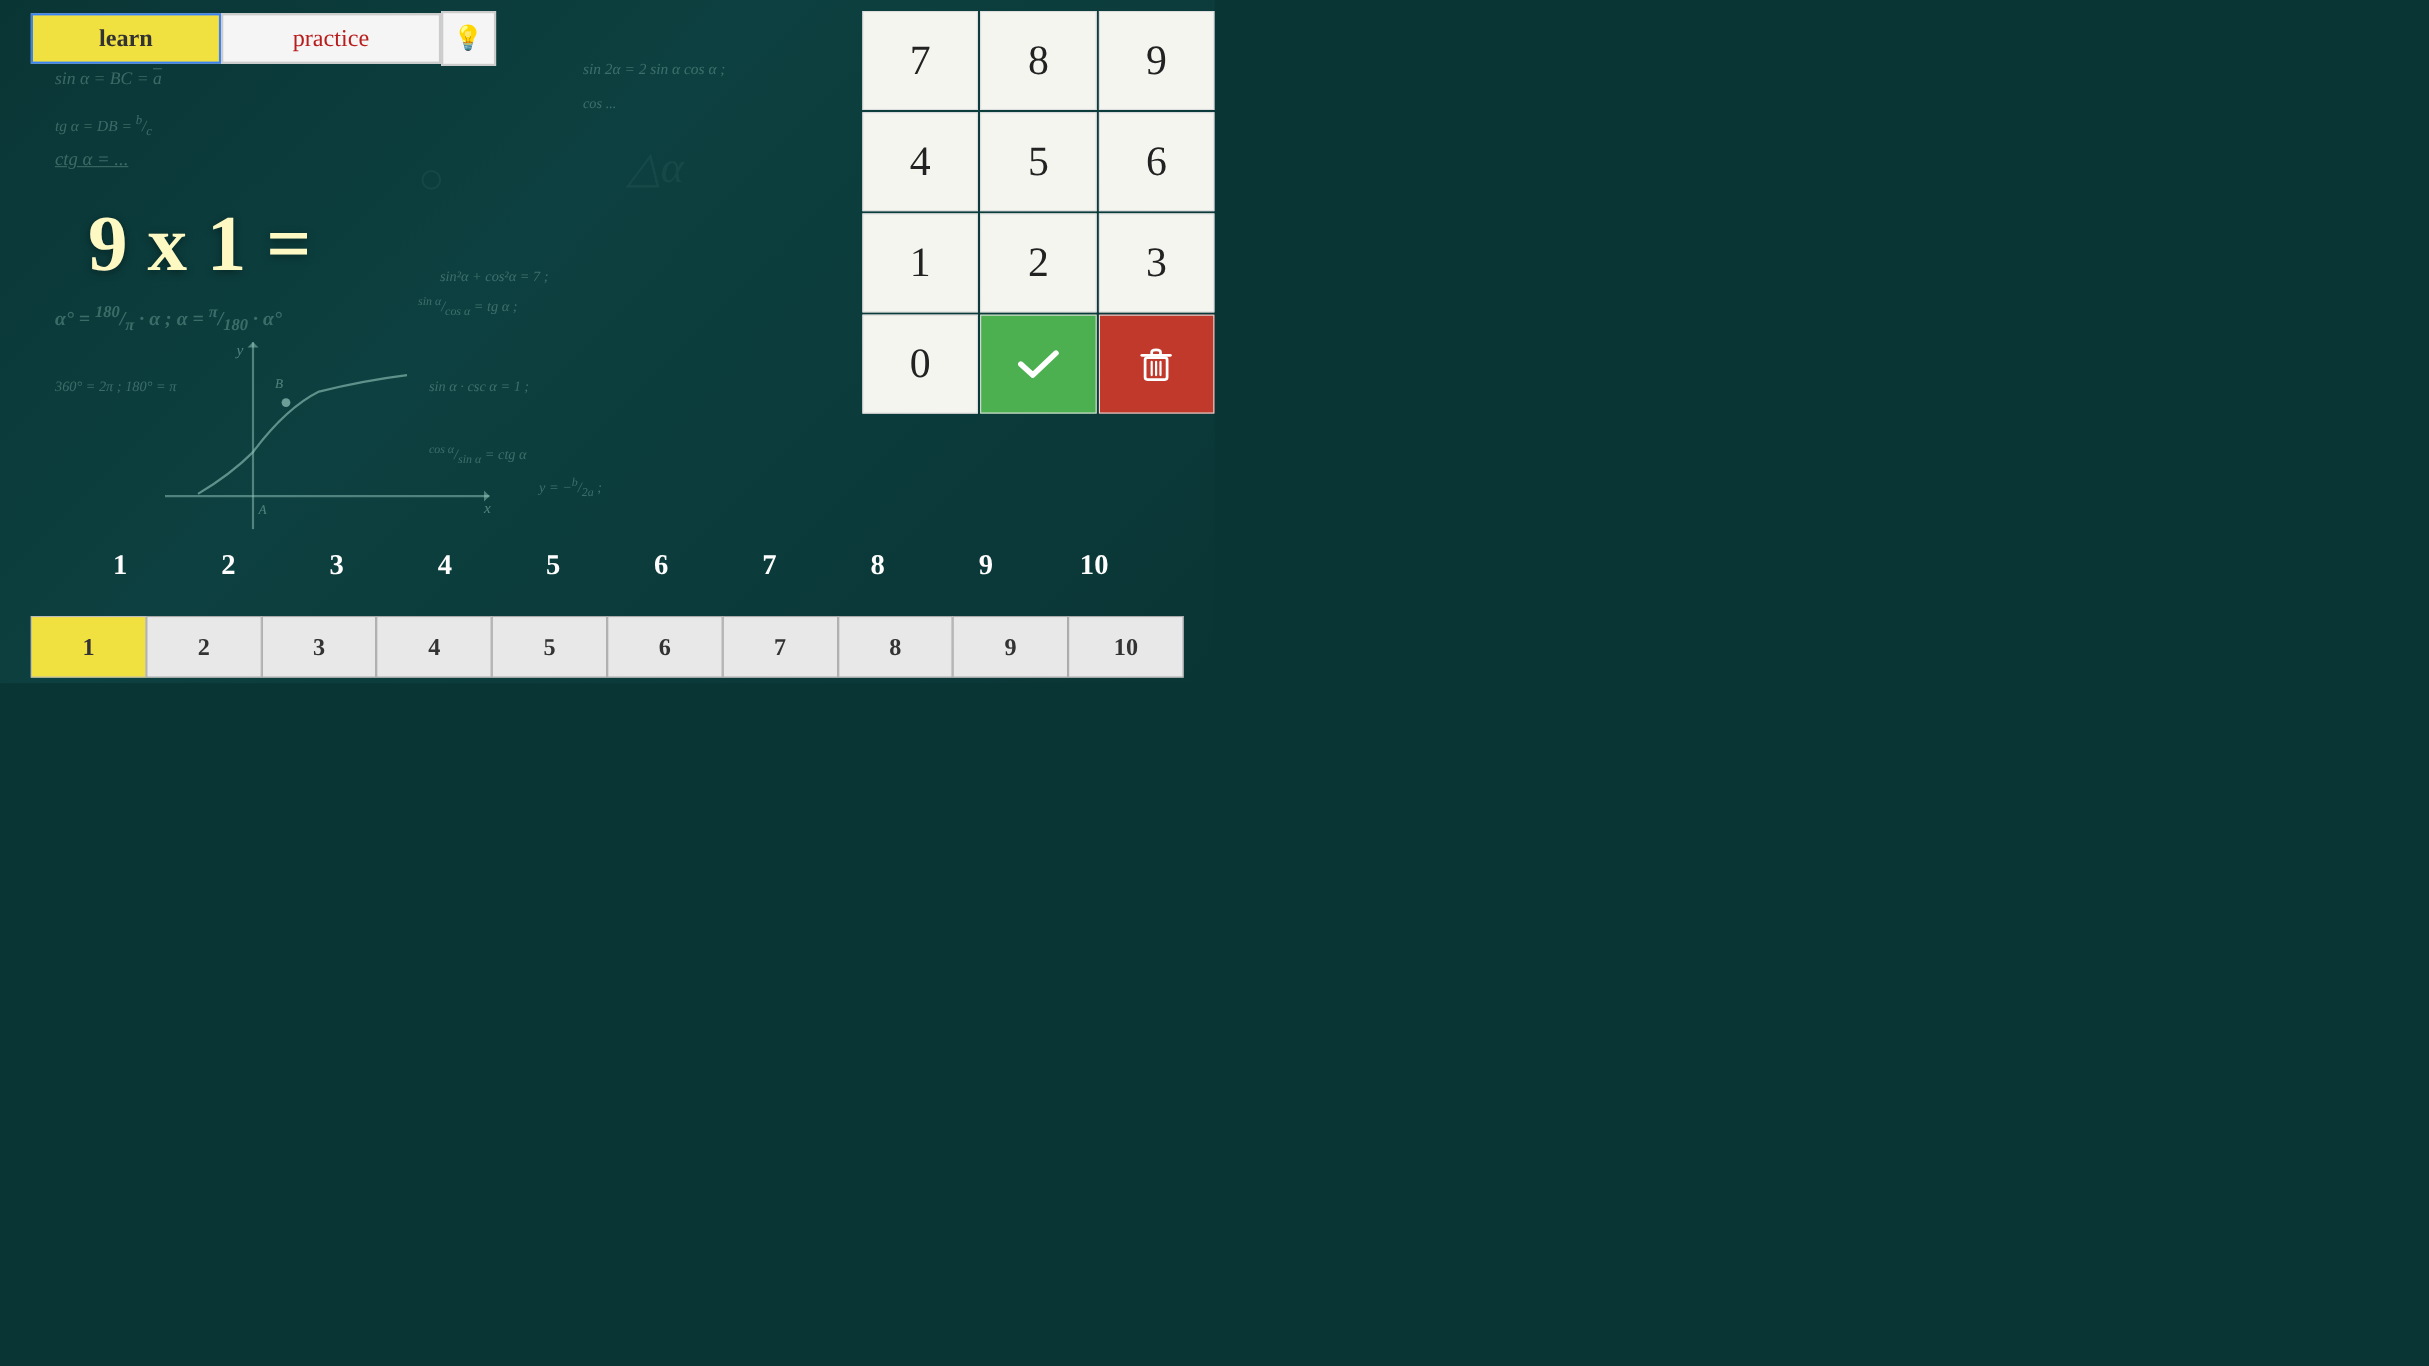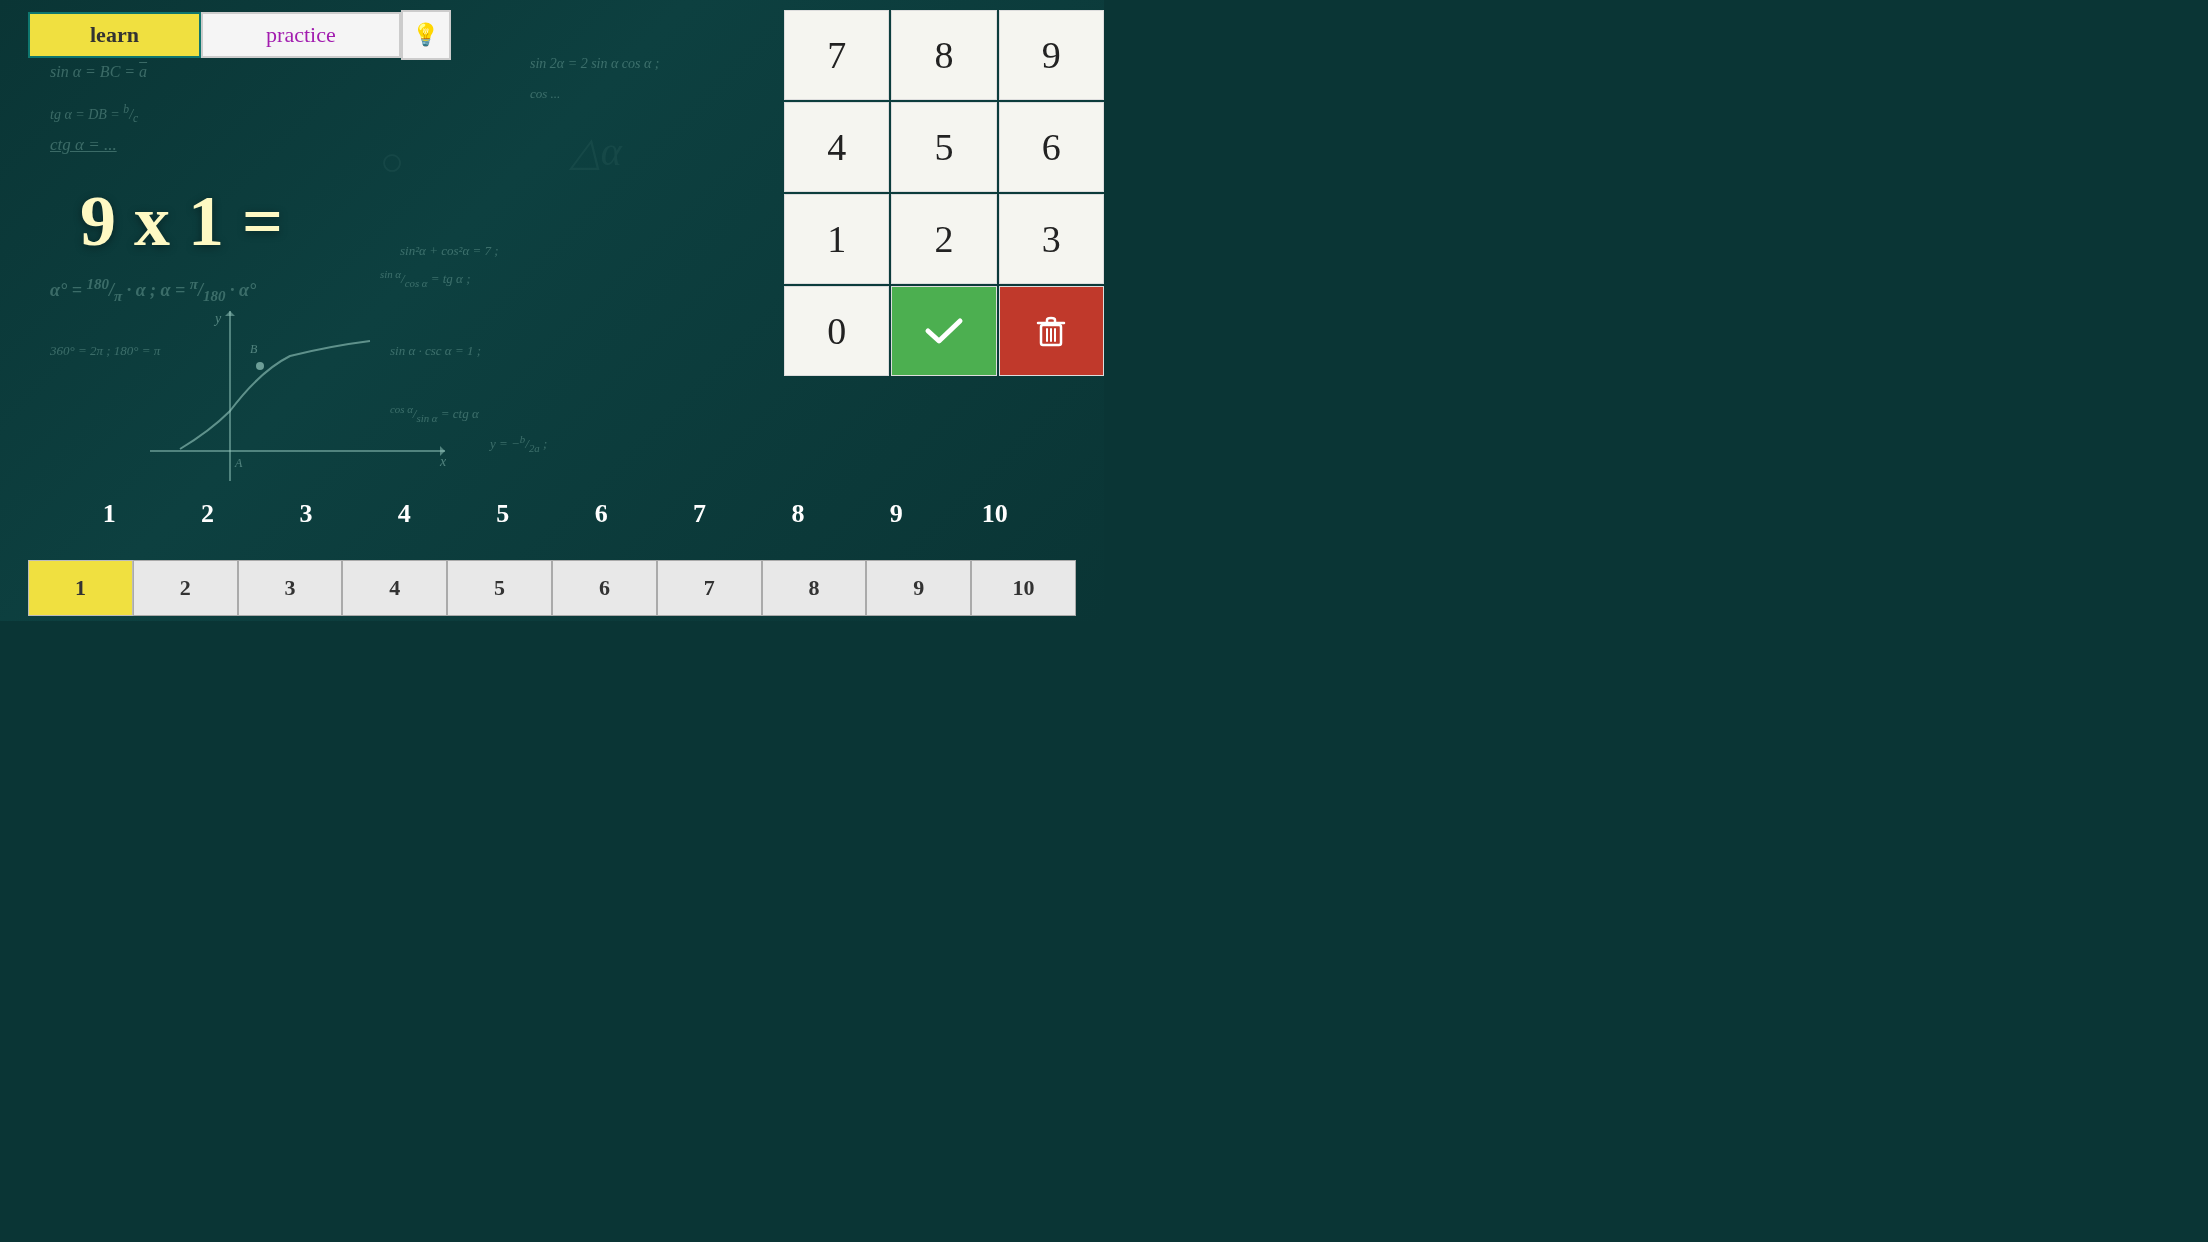--- a/index.html
+++ b/index.html
@@ -42,36 +42,36 @@
       top: 10px;
       left: 28px;
       display: flex;
       align-items: center;
       gap: 0;
       z-index: 10;
     }
 
     .tab-learn {
       background: #f0e040;
-      border: 2px solid #0f766e;
+      border: 2px solid #3b82f6;
       padding: 8px 60px;
       font-size: 22px;
       font-weight: bold;
       color: #333;
       cursor: pointer;
       min-width: 160px;
       text-align: center;
     }
 
     .tab-practice {
       background: #f5f5f5;
       border: 2px solid #ccc;
       padding: 8px 60px;
       font-size: 22px;
-      color: #a21caf;
+      color: #b91c1c;
       cursor: pointer;
       min-width: 200px;
       text-align: center;
     }
 
     .btn-lightbulb {
       background: #f5f5f5;
       border: 2px solid #ccc;
       width: 50px;
       height: 50px;

